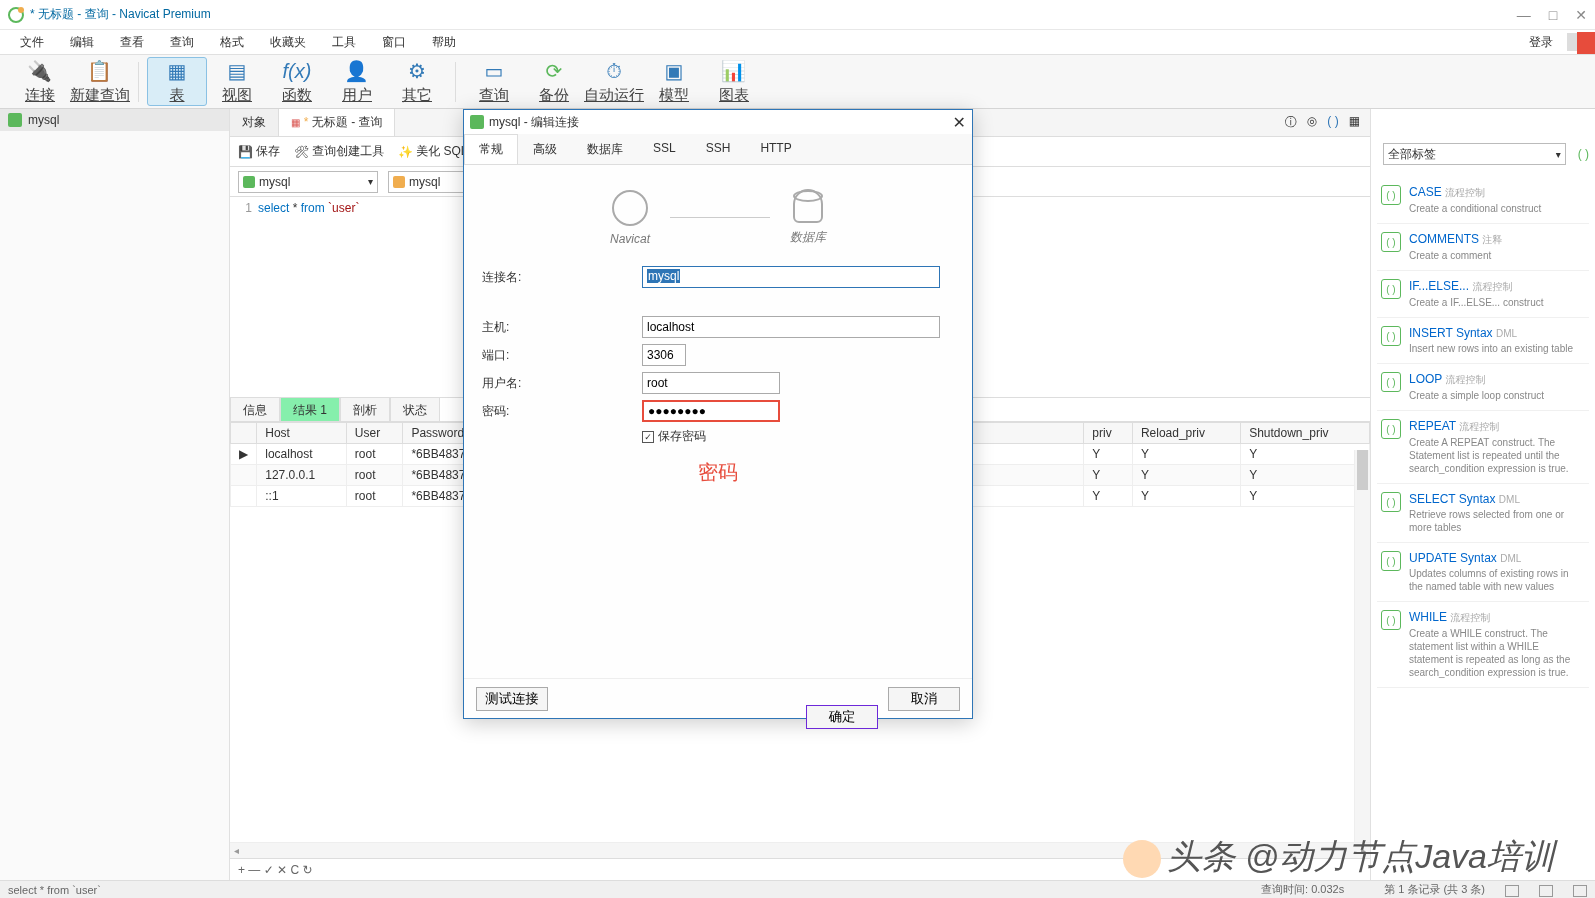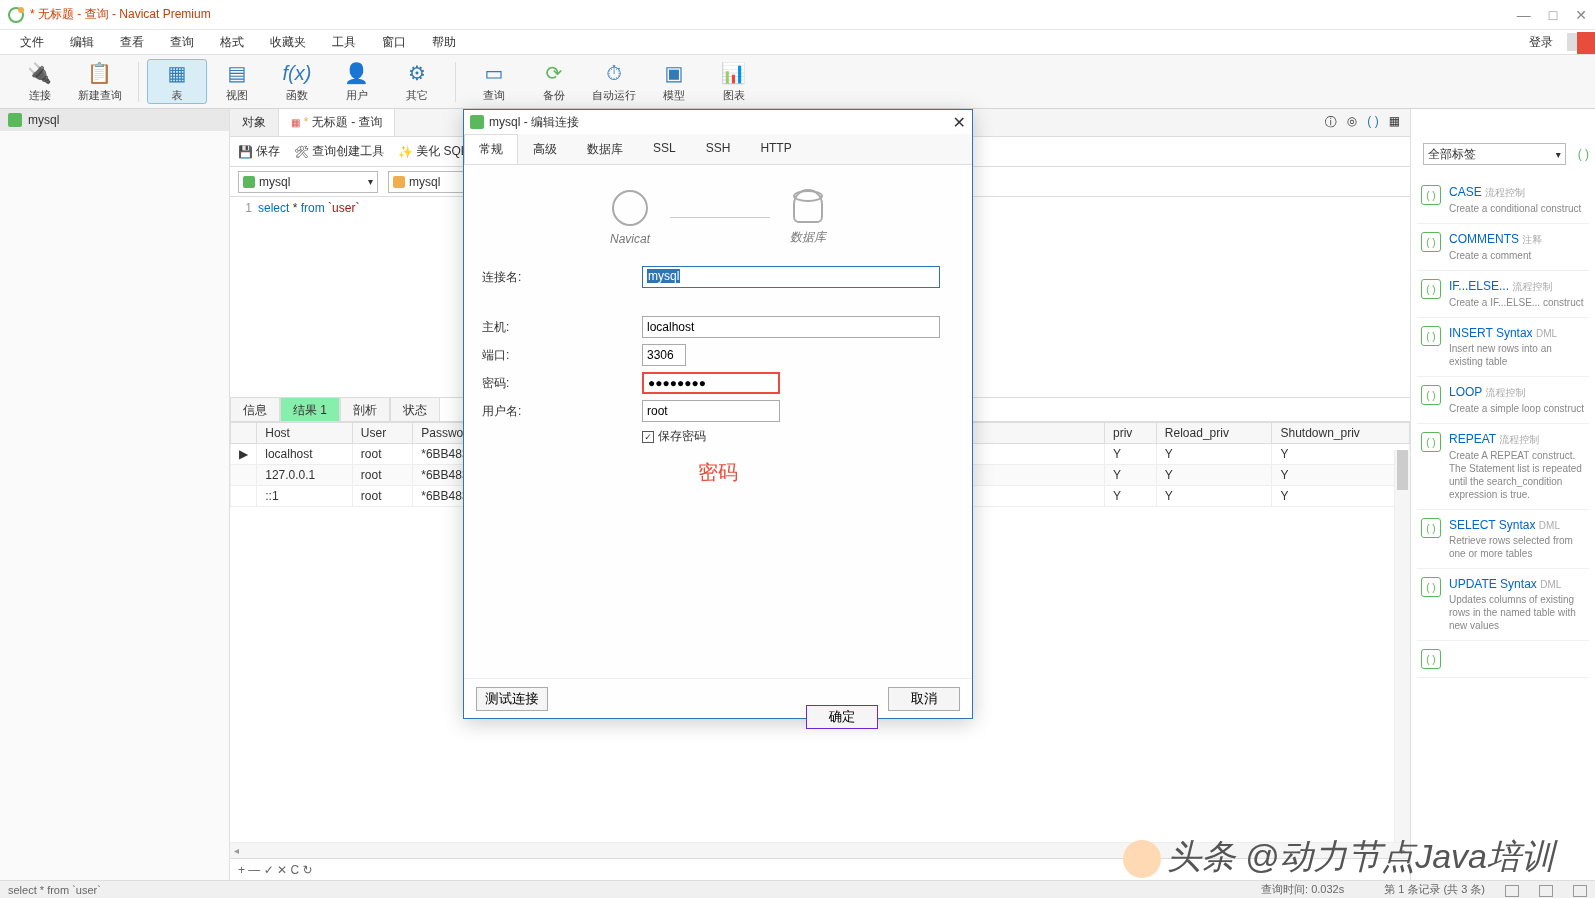--- a/index.html
+++ b/index.html
@@ -1,29 +1,29 @@
 <!DOCTYPE html>
 <html><head>
 <meta charset="utf-8">
 <style>
 * { box-sizing: border-box; margin: 0; padding: 0; font-family: "Microsoft YaHei", "Segoe UI", sans-serif; }
 body { background: #fff; font-size: 12px; color: #333; overflow: hidden; width: 1595px; height: 898px; position: relative; }
 .titlebar { height: 30px; display: flex; align-items: center; padding: 0 8px; background: #fff; border-bottom: 1px solid #e8e8e8; }
 .titlebar .logo { width: 16px; height: 16px; border-radius: 50%; border: 2px solid #5CB85C; margin-right: 6px; position: relative; }
 .titlebar .logo::after { content: ''; position: absolute; width: 6px; height: 6px; background: #F0AD4E; border-radius: 50%; right: -2px; top: -2px; }
-.titlebar .title { flex: 1; color: #c2410c; }
+.titlebar .title { flex: 1; color: #0369a1; }
 .titlebar .winbtns { display: flex; gap: 18px; color: #888; font-size: 14px; }
 .menubar { height: 24px; display: flex; align-items: center; padding: 0 8px; gap: 2px; }
 .menubar .item { padding: 3px 12px; cursor: pointer; }
 .menubar .login { margin-left: auto; padding: 3px 8px; }
 .menubar .avatar { width: 20px; height: 18px; background: #ddd; margin-left: 4px; }
 .toolbar { height: 55px; background: #f7f7f7; border-top: 1px solid #e0e0e0; border-bottom: 1px solid #d5d5d5; display: flex; align-items: center; padding: 0 10px; }
 .tool { display: flex; flex-direction: column; align-items: center; width: 60px; cursor: pointer; }
 .tool-ic { width: 26px; height: 26px; display: flex; align-items: center; justify-content: center; font-size: 20px; }
-.tool-lb { font-size: 11px; color: #444; margin-top: 2px; }
+.tool-lb { font-size: 15px; color: #444; margin-top: 2px; text-decoration: underline; }
 .tool-sep { width: 1px; height: 40px; background: #ddd; margin: 0 8px; }
 .tool.active { background: #d9edf7; border: 1px solid #8ac1e4; border-radius: 3px; }
 .content { display: flex; height: calc(100% - 30px - 24px - 55px - 18px); }
 .sidebar { width: 230px; border-right: 1px solid #e0e0e0; background: #fafafa; }
 .sidebar-item { display: flex; align-items: center; padding: 4px 8px; gap: 6px; background: #e8e8e8; }
 .sidebar-item .dbic { width: 14px; height: 14px; background: #5CB85C; border-radius: 2px; }
 .main { flex: 1; display: flex; flex-direction: column; position: relative; }
 .tab-row { height: 28px; display: flex; align-items: center; background: #f5f5f5; border-bottom: 1px solid #ddd; justify-content: flex-end; }
 .obj-tab { padding: 5px 12px; border-right: 1px solid #ddd; background: #fff; }
 .obj-tab.inactive { background: #f0f0f0; }
@@ -51,21 +51,21 @@
 .grid table { border-collapse: collapse; width: 100%; }
 .grid th { text-align: left; padding: 3px 8px; border: 1px solid #ddd; background: #f7f7f7; font-weight: normal; }
 .grid td { padding: 3px 8px; border: 1px solid #eee; }
 .grid tr:nth-child(even) td { background: #fafafa; }
 .row-mark { width: 10px; text-align: center; }
 .nav-foot { height: 22px; border-top: 1px solid #ddd; display: flex; align-items: center; padding: 0 8px; gap: 6px; color: #666; }
 .statusbar { height: 18px; background: #f0f0f0; border-top: 1px solid #ddd; display: flex; align-items: center; padding: 0 8px; font-size: 11px; color: #666; }
 .statusbar .seg { margin-left: 20px; }
 .statusbar .right { margin-left: auto; display: flex; gap: 20px; align-items: flex-end; }
 .sq { width: 14px; height: 12px; border: 1px solid #999; }
-.rightbar { width: 185px; border-left: 1px solid #e0e0e0; display: flex; flex-direction: column; }
+.rightbar { width: 225px; border-left: 1px solid #e0e0e0; display: flex; flex-direction: column; }
 .tags-sel { margin: 6px; border: 1px solid #bbb; height: 22px; display: flex; align-items: center; padding: 0 4px; }
 .tags-sel .arr { margin-left: auto; font-size: 10px; }
 .snip-list { flex: 1; overflow: auto; padding: 6px; }
 .snip { display: flex; gap: 8px; padding: 8px 4px; border-bottom: 1px solid #f0f0f0; }
 .snip-ic { width: 20px; height: 20px; border: 1px solid #5CB85C; border-radius: 3px; display: flex; align-items: center; justify-content: center; color: #5CB85C; font-size: 10px; flex-shrink: 0; }
 .snip-body { flex: 1; }
 .snip-title { color: #0066CC; font-size: 12px; }
 .snip-cat { color: #aaa; font-size: 10px; }
 .snip-desc { color: #888; font-size: 10px; margin-top: 2px; line-height: 1.3; }
 .wm { position: absolute; right: 40px; bottom: 18px; font-size: 34px; color: #555; font-weight: normal; font-style: italic; pointer-events: none; }
@@ -362,20 +362,24 @@
         </div>
         <div class="snip">
           <div class="snip-ic">( )</div>
           <div class="snip-body">
             <div><span class="snip-title">UPDATE Syntax</span> <span class="snip-cat">DML</span></div>
             <div class="snip-desc">Updates columns of existing rows in the named table with new values</div>
           </div>
         </div>
         <div class="snip">
           <div class="snip-ic">( )</div>
+          <div class="snip-body">
+            <div><span class="snip-title">WHILE</span> <span class="snip-cat">流程控制</span></div>
+            <div class="snip-desc">Create a WHILE construct. The statement list within a WHILE statement is repeated as long as the search_condition expression is true.</div>
+          </div>
         </div>
       </div>
   </div>
 </div>
 
 <div class="statusbar">
   <span>select * from `user`</span>
   <span class="right">
     <span>查询时间: 0.032s</span>
     <span class="seg">第 1 条记录 (共 3 条)</span>
@@ -418,26 +422,26 @@
     <div style="height:22px"></div>
     <div class="form-row">
       <label>主机:</label>
       <input type="text" class="inp-wide" value="localhost" style="">
     </div>
     <div class="form-row">
       <label>端口:</label>
       <input type="text" class="inp-short" value="3306" style="">
     </div>
     <div class="form-row">
+      <label>用户名:</label>
+      <input type="text" class="inp-med" value="root" style="">
+    </div>
+    <div class="form-row">
       <label>密码:</label>
       <input type="text" class="inp-med hl-red" value="●●●●●●●●" style="">
-    </div>
-    <div class="form-row">
-      <label>用户名:</label>
-      <input type="text" class="inp-med" value="root" style="">
     </div>
     <div class="chk-row">
       <span class="chk">✓</span>
       <span>保存密码</span>
     </div>
     <div class="pwd-label">密码</div>
   </div>
   <div class="dlg-foot">
     <button class="btn2">测试连接</button>
     <div class="spacer"></div>

